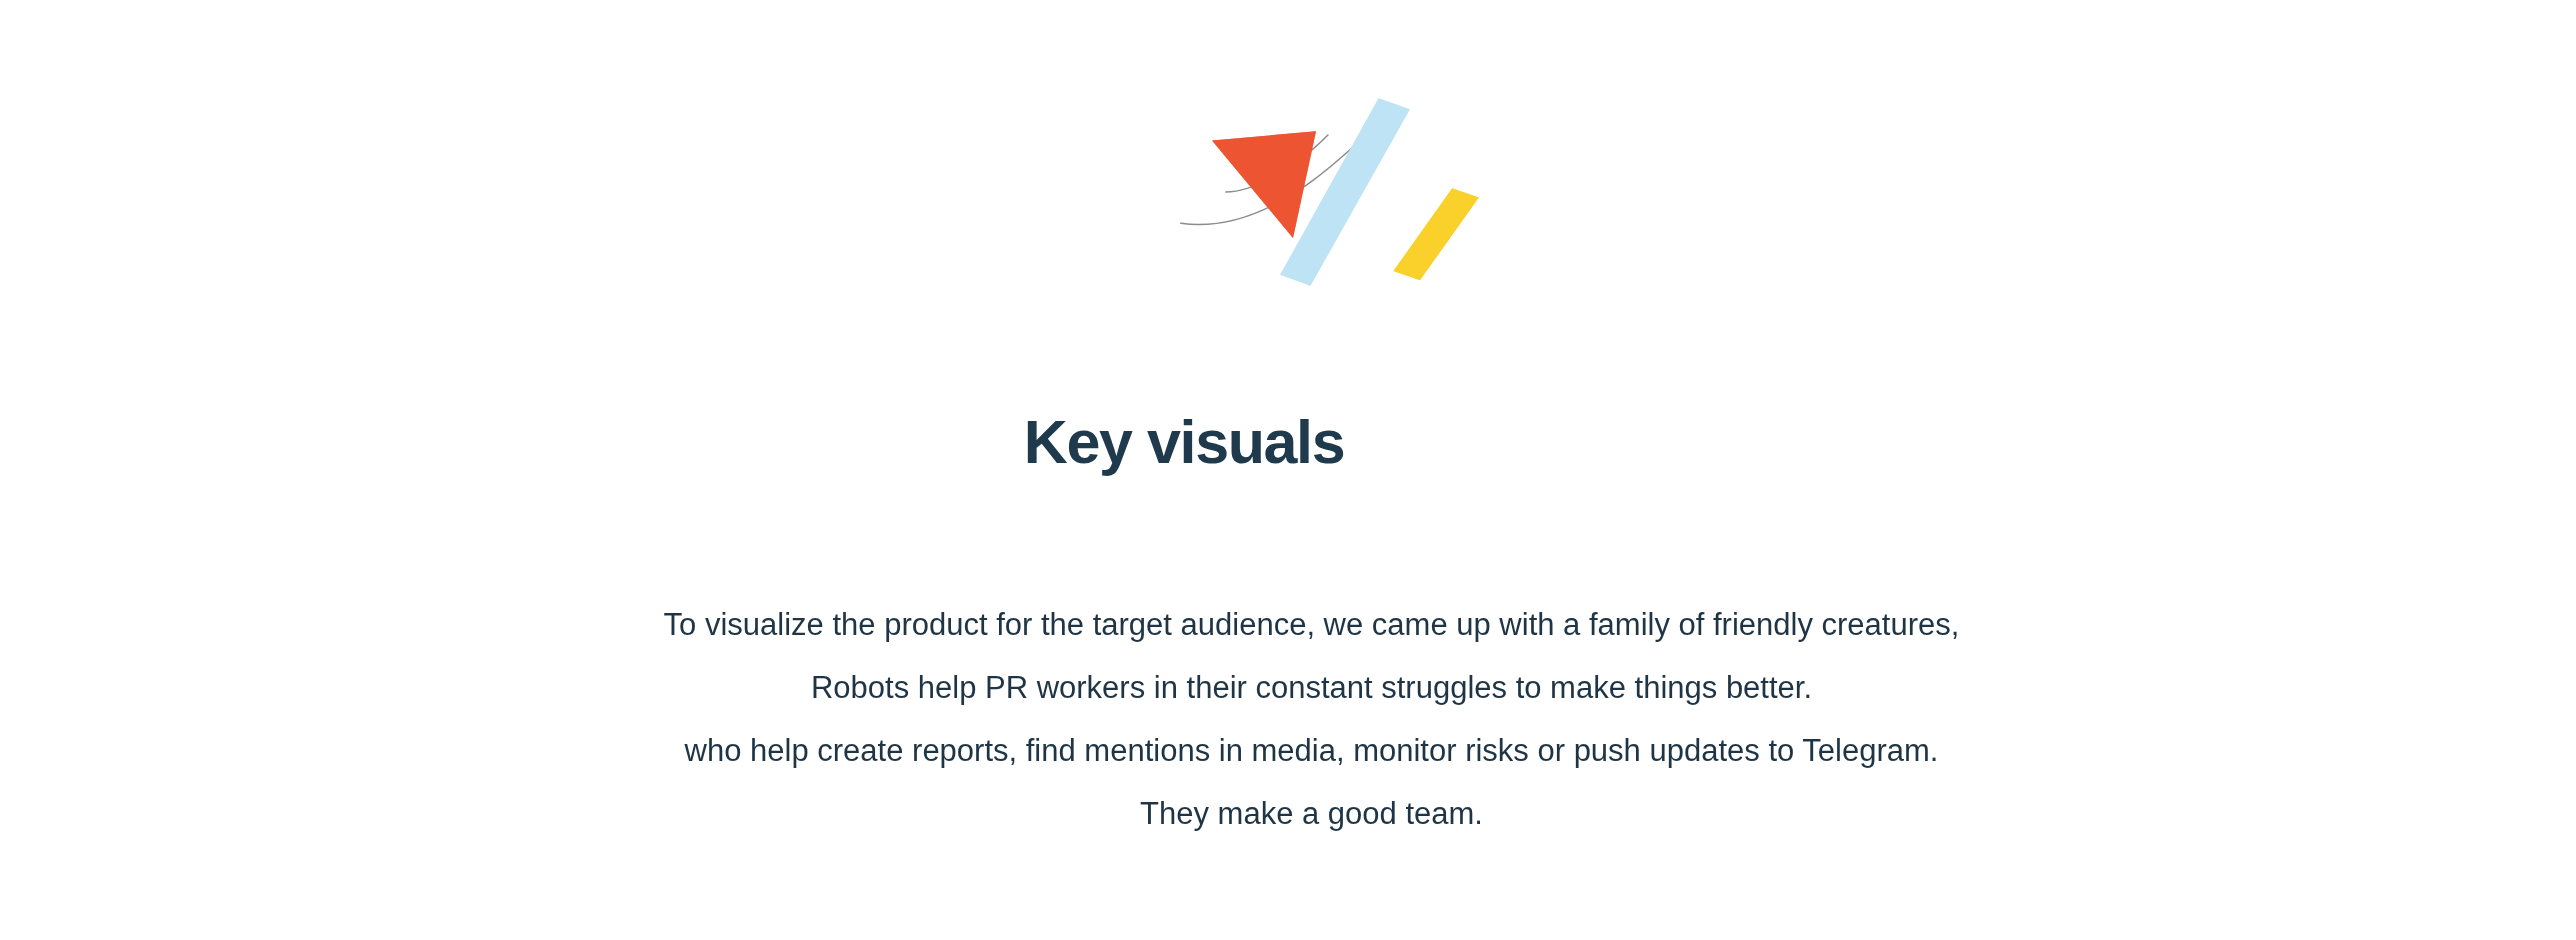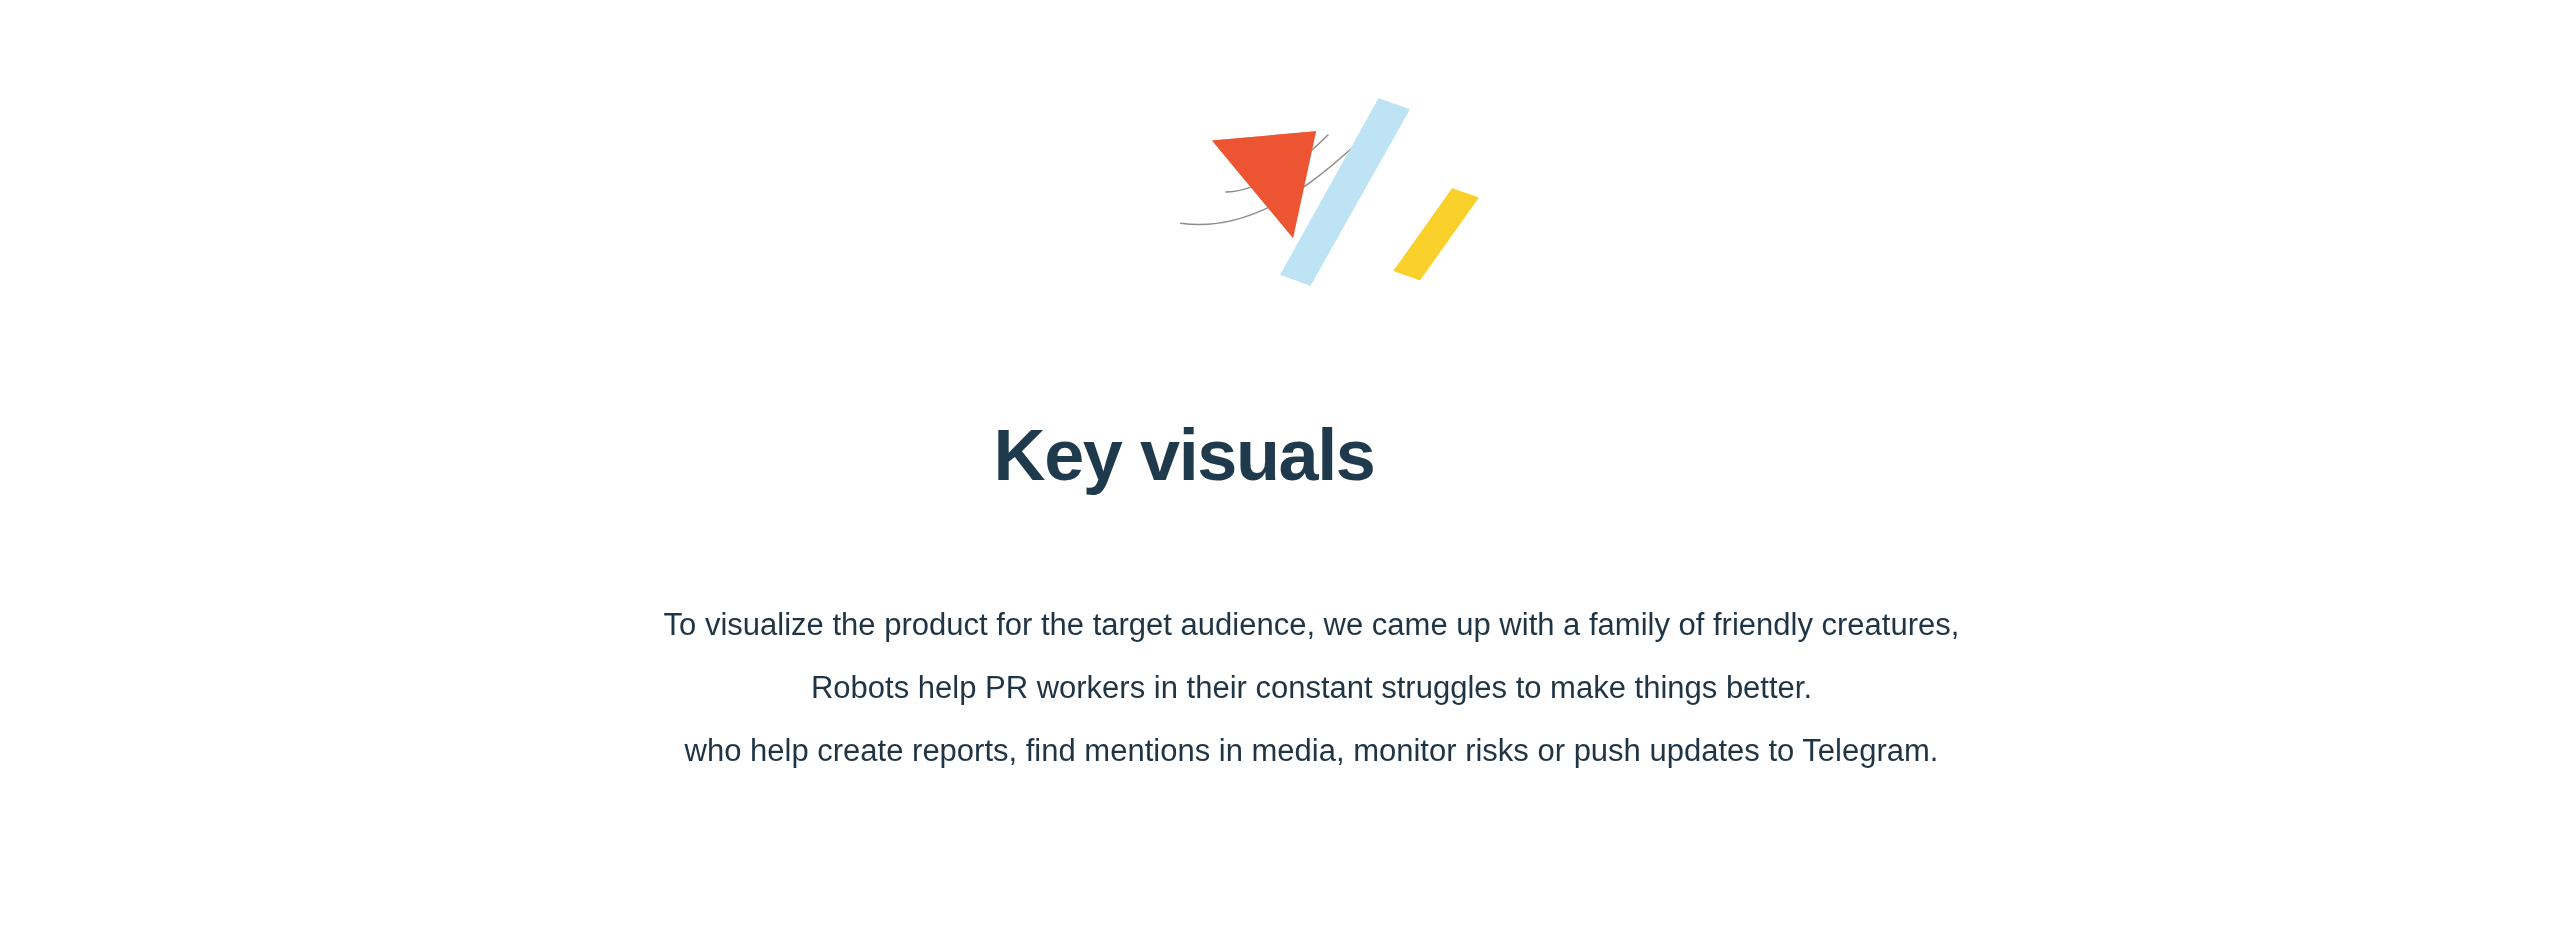--- a/index.html
+++ b/index.html
@@ -37,21 +37,21 @@
     overflow: visible;
   }
 
   
   .page-title {
     position: absolute;
     left: 0;
     top: 366px;
     width: 2368px;
     text-align: center;
-    font-size: 72px;
+    font-size: 61px;
     font-weight: bold;
     line-height: 1.16;
     letter-spacing: -1.4px;
     color: #1f3a4d;
     white-space: nowrap;
   }
 
   
   .page-body {
     position: absolute;
@@ -119,16 +119,17 @@
       </g>
     </svg>
   </div>
 
   <h1 class="page-title">Key visuals</h1>
 
   <div class="page-body">
     <span class="body-line">To visualize the product for the target audience, we came up with a family of friendly creatures,</span>
     <span class="body-line">Robots help PR workers in their constant struggles to make things better.</span>
     <span class="body-line">who help create reports, find mentions in media, monitor risks or push updates to Telegram.</span>
+    <span class="body-line">They make a good team.</span>
   </div>
 
 </div>
 
 
 </body></html>

